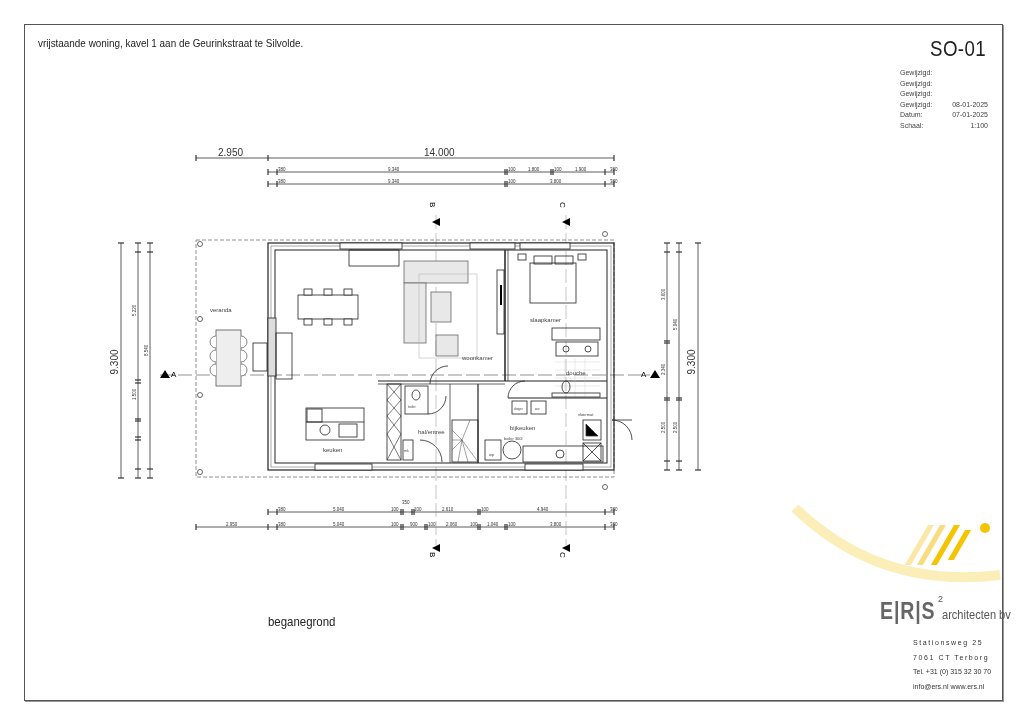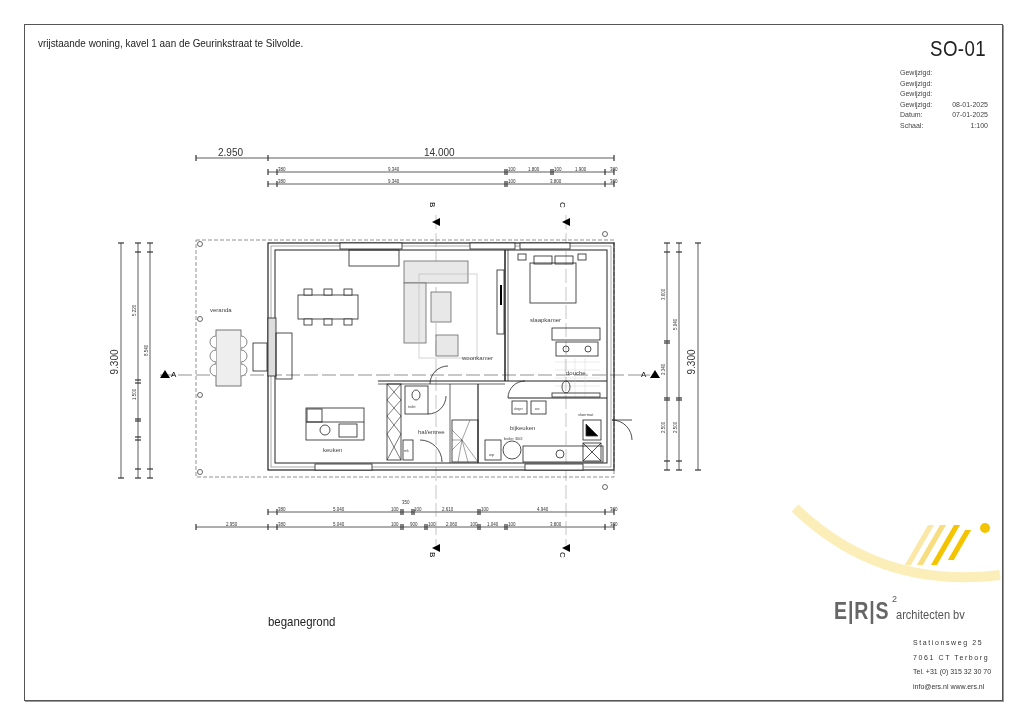--- a/index.html
+++ b/index.html
@@ -4,21 +4,21 @@
 <style>
   html,body{margin:0;padding:0;background:#fff;}
   body{width:1024px;height:724px;position:relative;overflow:hidden;font-family:"Liberation Sans",sans-serif;color:#222;}
   .sheet{position:absolute;left:24px;top:24px;width:977px;height:675px;border:1px solid #555;box-shadow:1px 1px 0 #999;background:#fff;}
   .t{position:absolute;white-space:nowrap;font-family:"Liberation Sans",sans-serif;}
   .project-title{left:38px;top:37px;font-size:11px;transform:scaleX(0.9);transform-origin:left;}
   .sheet-no{left:930px;top:36px;font-size:22px;transform:scaleX(0.85);transform-origin:left;letter-spacing:0.5px;}
   .meta{position:absolute;left:900px;top:68px;width:88px;font-size:7px;line-height:10.6px;color:#444;}
   .meta .row{display:flex;justify-content:space-between;}
   .floor-label{left:268px;top:614px;font-size:13px;transform:scaleX(0.88);transform-origin:left;}
-  .ers{position:absolute;left:834px;top:598px;}
+  .ers{position:absolute;left:880px;top:598px;}
   .ers .logo{font-size:23px;font-weight:bold;color:#666;letter-spacing:1px;transform:scaleX(0.85);transform-origin:left;display:inline-block;}
   .ers .sup{position:absolute;left:58px;top:-4px;font-size:9px;color:#555;}
   .ers .sub{position:absolute;left:62px;top:9px;font-size:13px;color:#555;transform:scaleX(0.85);transform-origin:left;white-space:nowrap;}
   .addr{position:absolute;left:913px;top:636px;font-size:7px;color:#333;line-height:14.5px;width:74px;}
   .addr div{white-space:nowrap;}
   .addr .spaced{letter-spacing:1.6px;}
   svg text{font-family:"Liberation Sans",sans-serif;}
 </style>
 </head>
 <body>

